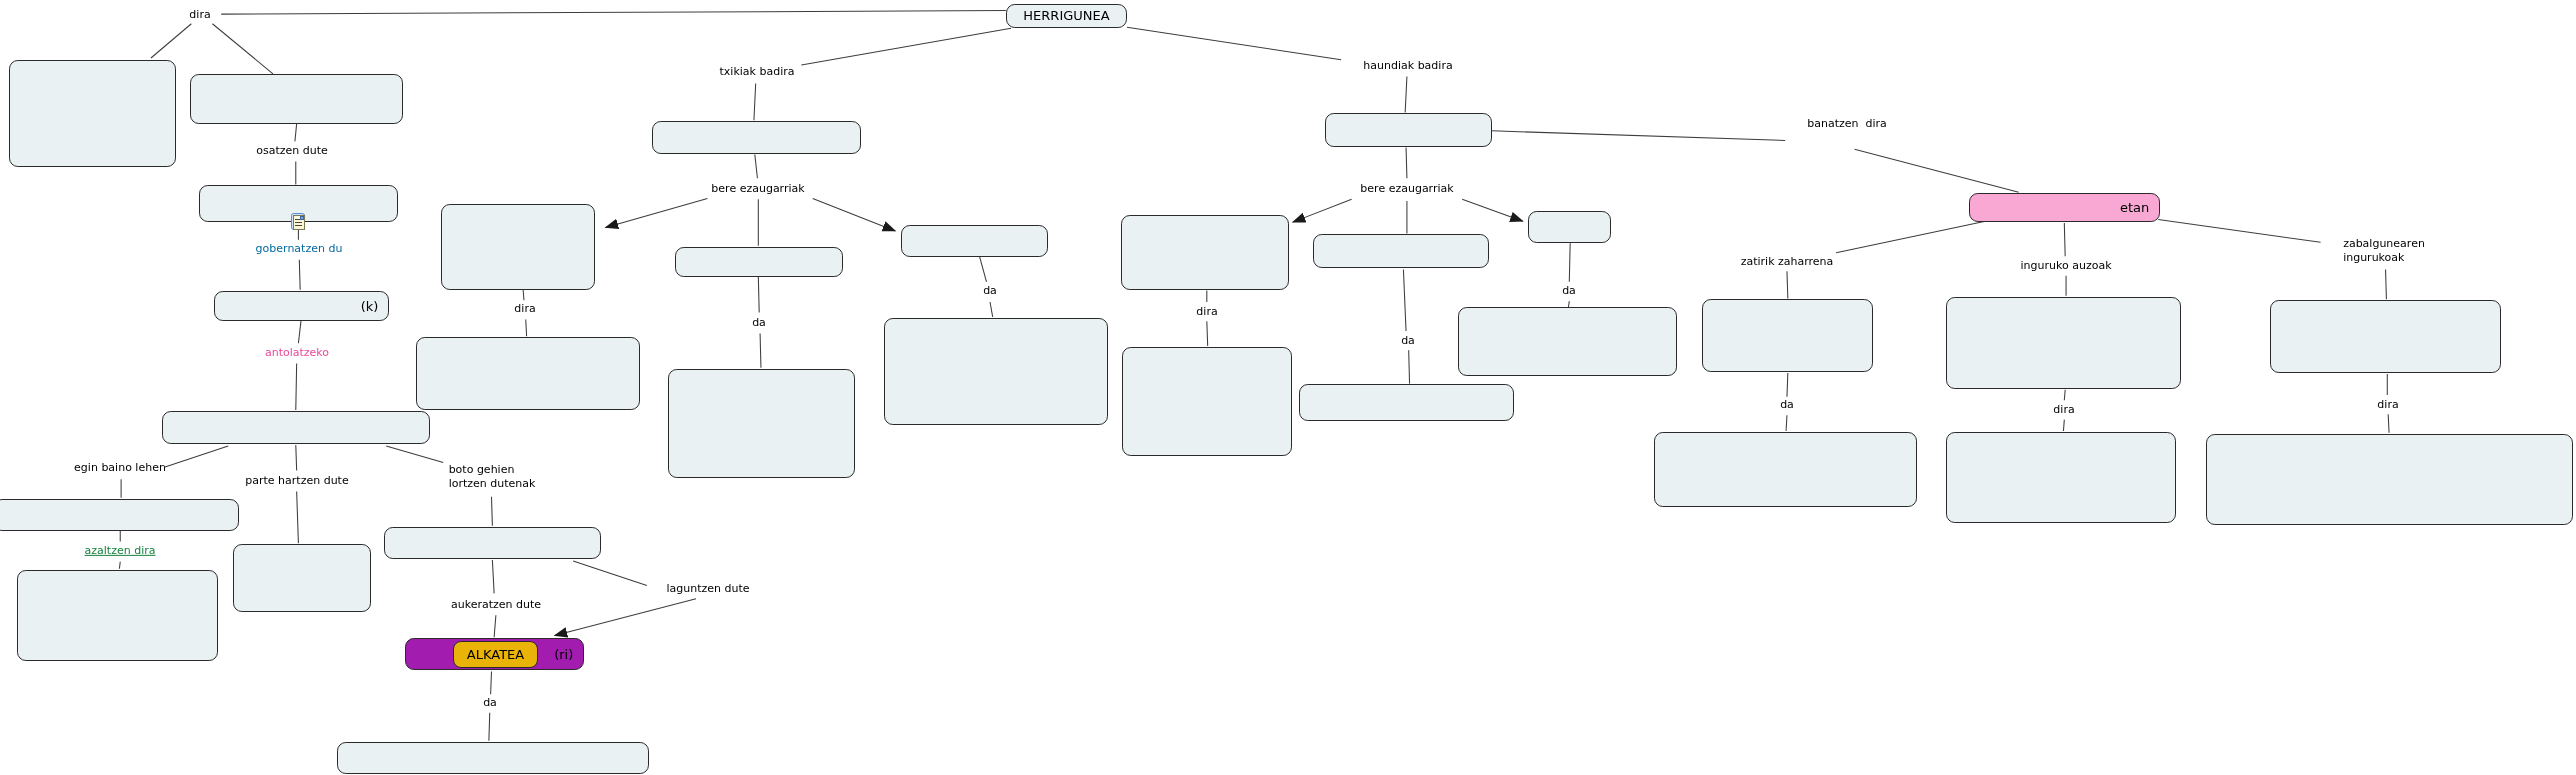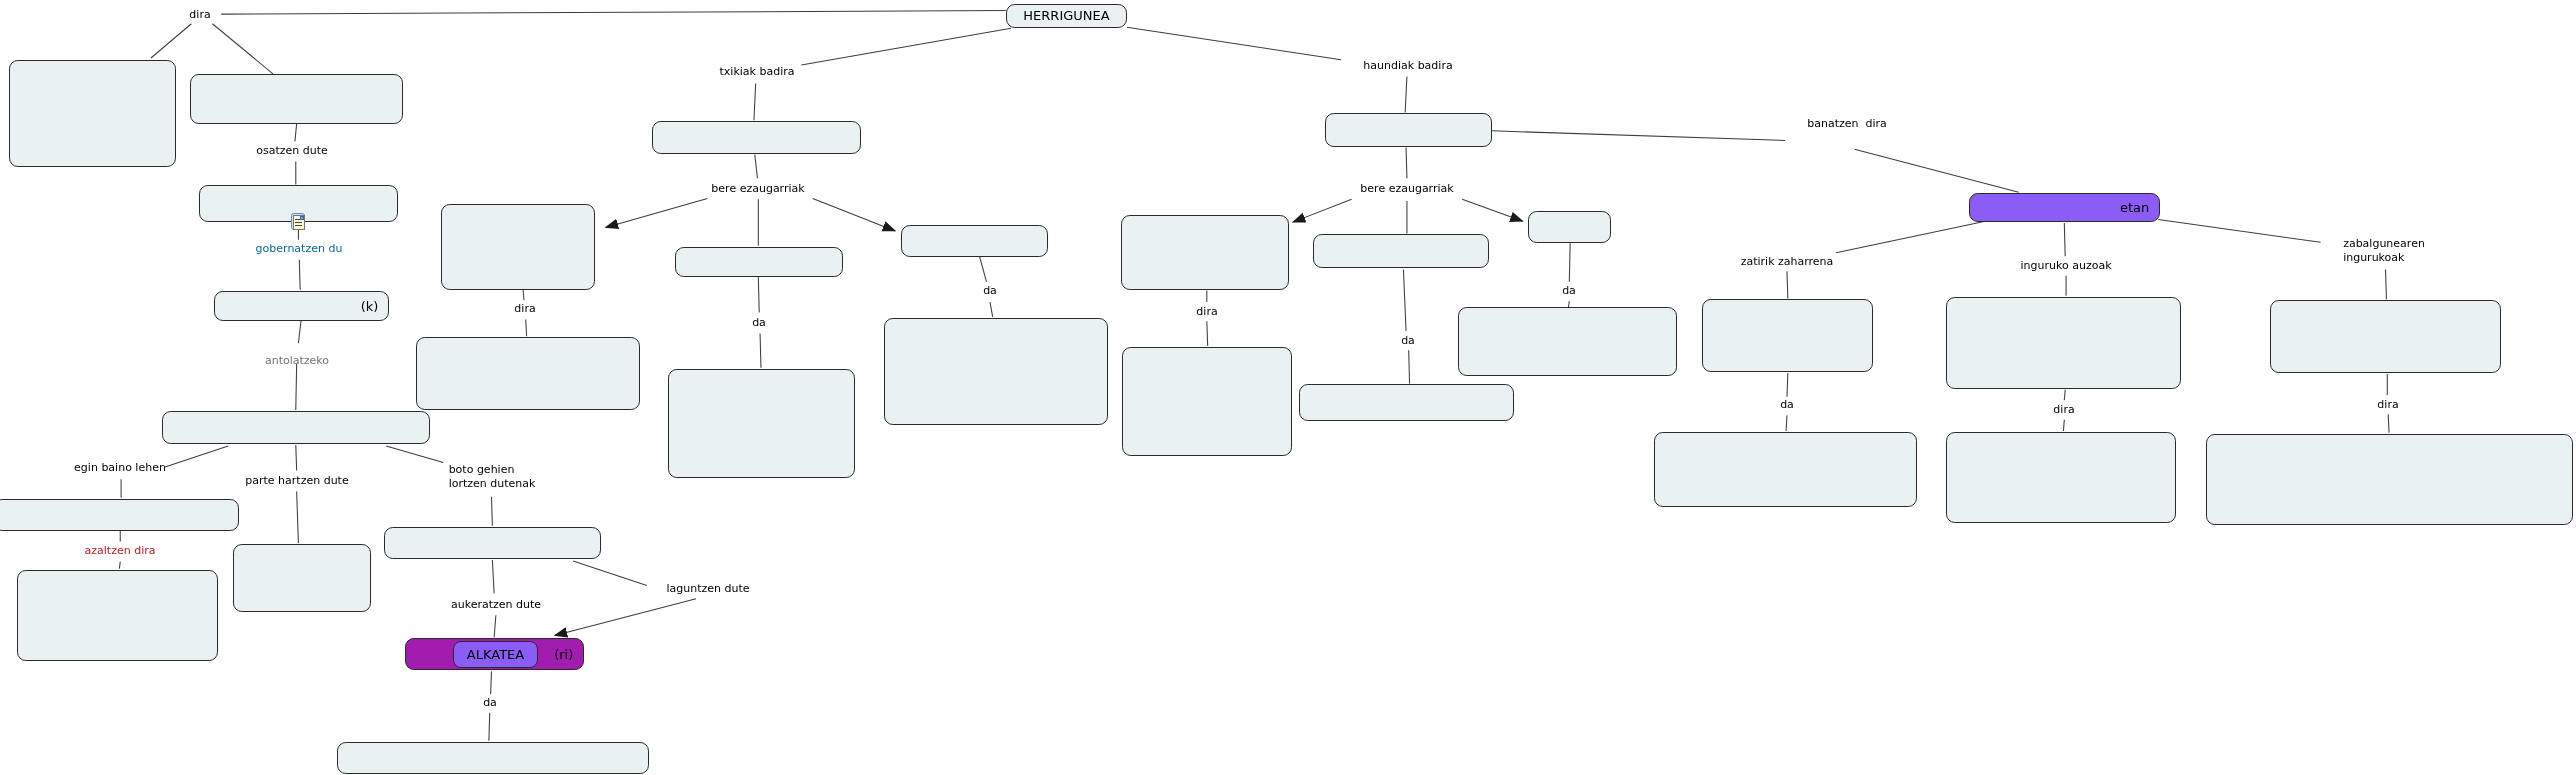--- a/index.html
+++ b/index.html
@@ -104,39 +104,39 @@
         <span>(k)</span>
       </div>
       <div class="node" style="left: 162px; top: 411px; width: 268px; height: 33px; background: rgb(233, 241, 243); border-color: rgb(42, 42, 42);"></div>
       <div class="node" style="left: -7px; top: 499px; width: 246px; height: 32px; background: rgb(233, 241, 243); border-color: rgb(42, 42, 42);"></div>
       <div class="node" style="left: 16.7px; top: 570px; width: 201px; height: 91px; background: rgb(233, 241, 243); border-color: rgb(42, 42, 42);"></div>
       <div class="node" style="left: 233px; top: 544px; width: 138px; height: 68px; background: rgb(233, 241, 243); border-color: rgb(42, 42, 42);"></div>
       <div class="node" style="left: 384px; top: 527px; width: 217px; height: 32px; background: rgb(233, 241, 243); border-color: rgb(42, 42, 42);"></div>
       <div class="node align-right" style="left: 405px; top: 638px; width: 179px; height: 32px; background: #a21caf; border-color: rgb(42, 42, 42);">
         <span>(ri)</span>
       </div>
-      <div class="node inner" style="left: 453px; top: 641px; width: 85px; height: 27px; background: #8b5cf6; border-color: rgb(42, 42, 42);">
+      <div class="node inner" style="left: 453px; top: 641px; width: 85px; height: 27px; background: #eab308; border-color: rgb(42, 42, 42);">
         <span>ALKATEA</span>
       </div>
       <div class="node" style="left: 337px; top: 742px; width: 312px; height: 32px; background: rgb(233, 241, 243); border-color: rgb(42, 42, 42);"></div>
       <div class="node" style="left: 652px; top: 121px; width: 209px; height: 33px; background: rgb(233, 241, 243); border-color: rgb(42, 42, 42);"></div>
       <div class="node" style="left: 441px; top: 204px; width: 154px; height: 86px; background: rgb(233, 241, 243); border-color: rgb(42, 42, 42);"></div>
       <div class="node" style="left: 416px; top: 337px; width: 224px; height: 73px; background: rgb(233, 241, 243); border-color: rgb(42, 42, 42);"></div>
       <div class="node" style="left: 675px; top: 247px; width: 168px; height: 30px; background: rgb(233, 241, 243); border-color: rgb(42, 42, 42);"></div>
       <div class="node" style="left: 668px; top: 369px; width: 187px; height: 109px; background: rgb(233, 241, 243); border-color: rgb(42, 42, 42);"></div>
       <div class="node" style="left: 901px; top: 225px; width: 147px; height: 32px; background: rgb(233, 241, 243); border-color: rgb(42, 42, 42);"></div>
       <div class="node" style="left: 884px; top: 318px; width: 224px; height: 107px; background: rgb(233, 241, 243); border-color: rgb(42, 42, 42);"></div>
       <div class="node" style="left: 1325px; top: 113px; width: 167px; height: 34px; background: rgb(233, 241, 243); border-color: rgb(42, 42, 42);"></div>
       <div class="node" style="left: 1121px; top: 215px; width: 168px; height: 75px; background: rgb(233, 241, 243); border-color: rgb(42, 42, 42);"></div>
       <div class="node" style="left: 1122px; top: 347px; width: 170px; height: 109px; background: rgb(233, 241, 243); border-color: rgb(42, 42, 42);"></div>
       <div class="node" style="left: 1313px; top: 234px; width: 176px; height: 34px; background: rgb(233, 241, 243); border-color: rgb(42, 42, 42);"></div>
       <div class="node" style="left: 1299px; top: 384px; width: 215px; height: 37px; background: rgb(233, 241, 243); border-color: rgb(42, 42, 42);"></div>
       <div class="node" style="left: 1528px; top: 211px; width: 83px; height: 32px; background: rgb(233, 241, 243); border-color: rgb(42, 42, 42);"></div>
       <div class="node" style="left: 1458px; top: 307px; width: 219px; height: 69px; background: rgb(233, 241, 243); border-color: rgb(42, 42, 42);"></div>
-      <div class="node align-right" style="left: 1969px; top: 193px; width: 191px; height: 29px; background: #8b5cf6; border-color: rgb(42, 42, 42); padding-left: 12px;">
+      <div class="node align-right" style="left: 1969px; top: 193px; width: 191px; height: 29px; background: #f9a8d4; border-color: rgb(42, 42, 42); padding-left: 12px;">
         <span>etan</span>
       </div>
       <div class="node" style="left: 1702px; top: 299px; width: 171px; height: 73px; background: rgb(233, 241, 243); border-color: rgb(42, 42, 42);"></div>
       <div class="node" style="left: 1654px; top: 432px; width: 263px; height: 75px; background: rgb(233, 241, 243); border-color: rgb(42, 42, 42);"></div>
       <div class="node" style="left: 1946px; top: 297px; width: 235px; height: 92px; background: rgb(233, 241, 243); border-color: rgb(42, 42, 42);"></div>
       <div class="node" style="left: 1946px; top: 432px; width: 230px; height: 91px; background: rgb(233, 241, 243); border-color: rgb(42, 42, 42);"></div>
       <div class="node" style="left: 2270px; top: 300px; width: 231px; height: 73px; background: rgb(233, 241, 243); border-color: rgb(42, 42, 42);"></div>
       <div class="node" style="left: 2206px; top: 434px; width: 367px; height: 91px; background: rgb(233, 241, 243); border-color: rgb(42, 42, 42);"></div>
       <div class="res-icon" style="left: 291px; top: 213px; position: absolute;">
         <div class="res-paper">
@@ -144,26 +144,26 @@
           <div class="res-line" style="top: 6.1px;"></div>
           <div class="res-line" style="top: 8.8px;"></div>
           <div class="res-corner"></div>
         </div>
       </div>
     </div>
   <div id="labels-layer">
       <div class="label" style="left: 200px; top: 15px; color: rgb(0, 0, 0);">dira</div>
       <div class="label" style="left: 292px; top: 151px; color: rgb(0, 0, 0);">osatzen dute</div>
       <div class="label" style="left: 299px; top: 249px; color: #0369a1;">gobernatzen du</div>
-      <div class="label" style="left: 297px; top: 353px; color: #737373; margin-top: 8px;">antolatzeko</div>
+      <div class="label" style="left: 297px; top: 353px; color: #ec4899;">antolatzeko</div>
       <div class="label" style="left: 120px; top: 468px; color: rgb(0, 0, 0);">egin baino lehen</div>
       <div class="label" style="left: 297px; top: 481px; color: rgb(0, 0, 0);">parte hartzen dute</div>
       <div class="label" style="left: 492px; top: 477px; color: rgb(0, 0, 0);">boto gehien
 lortzen dutenak</div>
-      <div class="label" style="left: 120px; top: 551px; color: #b91c1c;">azaltzen dira</div>
+      <div class="label" style="left: 120px; top: 551px; color: #15803d; text-decoration: underline;">azaltzen dira</div>
       <div class="label" style="left: 496px; top: 605px; color: rgb(0, 0, 0);">aukeratzen dute</div>
       <div class="label" style="left: 708px; top: 589px; color: rgb(0, 0, 0);">laguntzen dute</div>
       <div class="label" style="left: 490px; top: 703px; color: rgb(0, 0, 0);">da</div>
       <div class="label" style="left: 757px; top: 72px; color: rgb(0, 0, 0);">txikiak badira</div>
       <div class="label" style="left: 758px; top: 189px; color: rgb(0, 0, 0);">bere ezaugarriak</div>
       <div class="label" style="left: 525px; top: 309px; color: rgb(0, 0, 0);">dira</div>
       <div class="label" style="left: 759px; top: 323px; color: rgb(0, 0, 0);">da</div>
       <div class="label" style="left: 990px; top: 291px; color: rgb(0, 0, 0);">da</div>
       <div class="label" style="left: 1408px; top: 66px; color: #000000;">haundiak badira</div>
       <div class="label" style="left: 1847px; top: 124px; color: rgb(0, 0, 0);">banatzen  dira</div>

